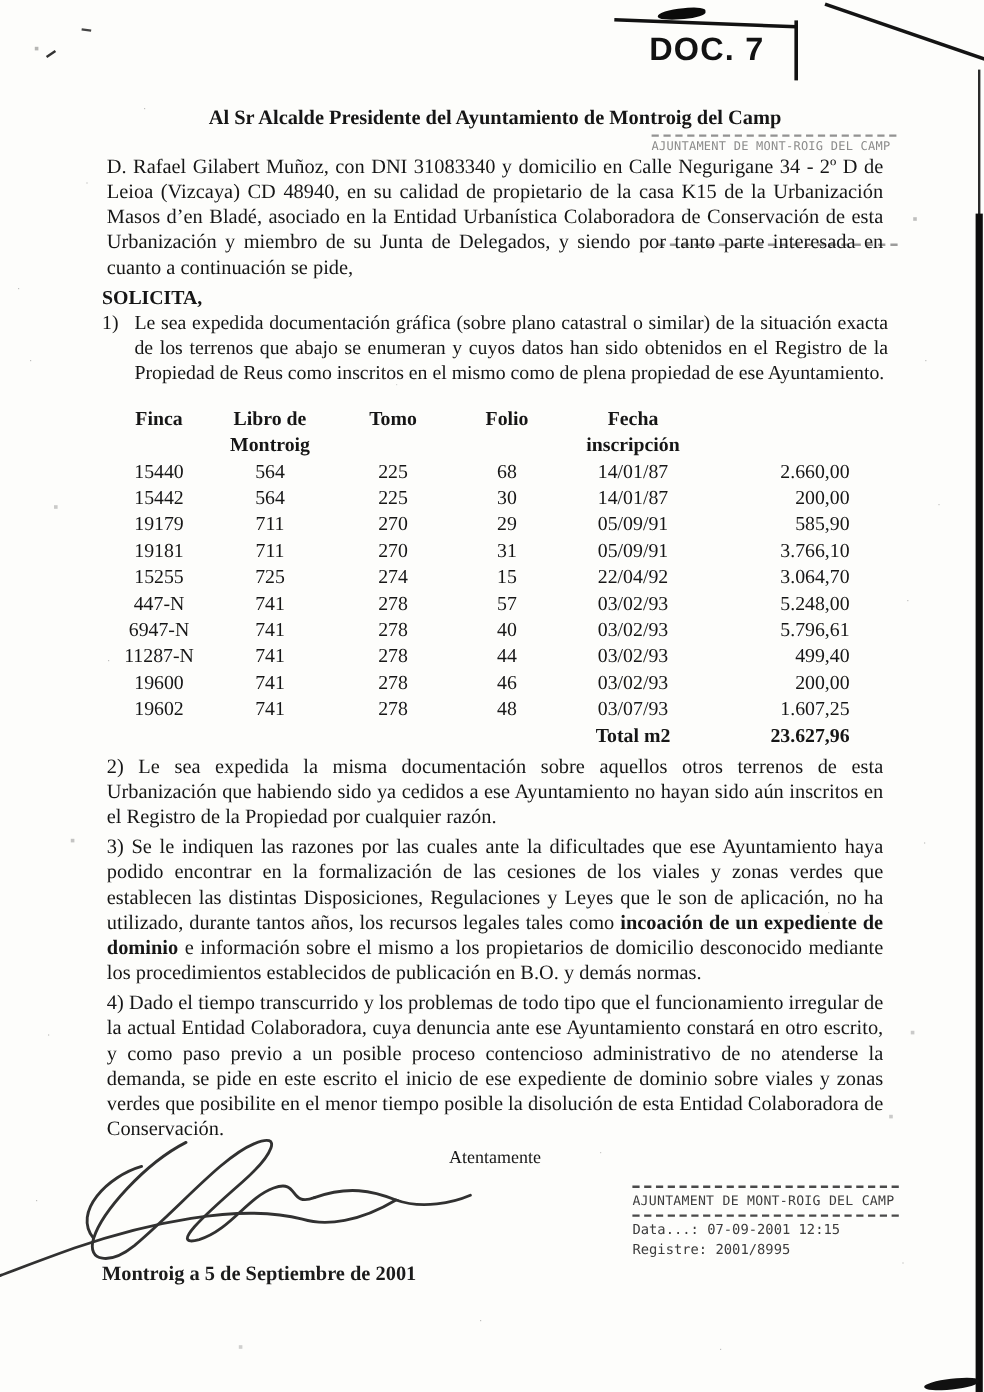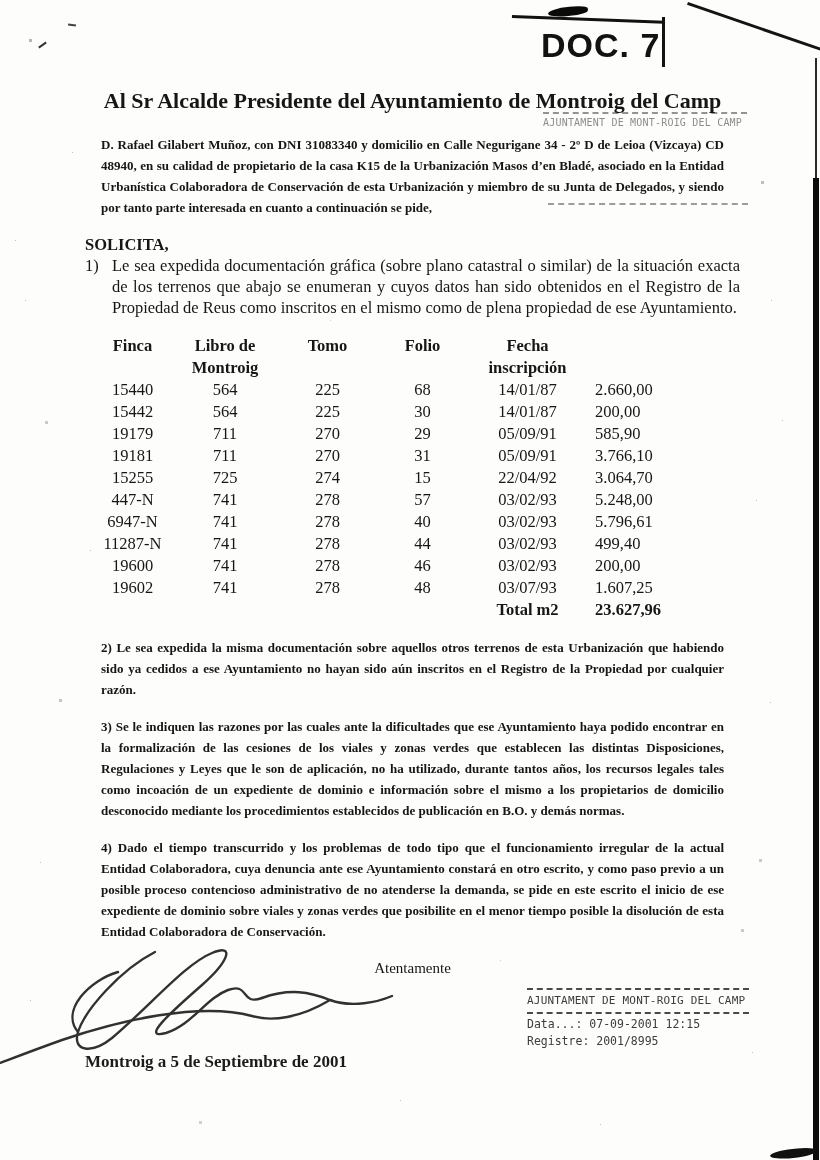--- a/index.html
+++ b/index.html
@@ -28,40 +28,40 @@
   .tick2 { position:absolute; left:68px; top:24px; width:8px; height:2px; background:#444; transform:rotate(8deg); }
   .diag-top { position:absolute; left:688px; top:2px; width:160px; height:3px; background:#141414; transform:rotate(19deg); transform-origin:left top; }
   .edge-thin { position:absolute; right:3px; top:58px; width:2px; height:125px; background:#2a2a2a; }
   .edge-thick { position:absolute; right:1px; top:178px; width:6px; height:982px; background:#0d0d0d; }
   .corner-blob { position:absolute; right:4px; bottom:2px; width:46px; height:9px; background:#111; border-radius:50% 40% 50% 50%; transform:rotate(-6deg); }
   
   .doc7-hline { position:absolute; left:512px; top:15px; width:152px; height:2.5px; background:#121212; transform:rotate(2.2deg); transform-origin:left top; }
   .doc7-vline { position:absolute; left:662px; top:17px; width:2.5px; height:50px; background:#121212; }
   .doc7-blob  { position:absolute; left:548px; top:7px; width:40px; height:9px; background:#0a0a0a; border-radius:60% 40% 50% 50%; transform:rotate(-5deg); }
   .doc7-label { position:absolute; left:541px; top:26px;
-    font-family:"Liberation Sans", sans-serif; font-weight:bold; font-size:34px; letter-spacing:1px; color:#121212; }
+    font-family:"Liberation Sans", sans-serif; font-weight:bold; font-size:27px; letter-spacing:1px; color:#121212; }
   
   .stamp-top { position:absolute; left:543px; top:112px; width:204px;
     border-top:2px dashed rgba(60,60,60,.55); padding-top:3px;
     font-family:"DejaVu Sans Mono", monospace; font-size:10px; letter-spacing:.2px;
     color:rgba(70,70,70,.62); white-space:nowrap; }
   .stamp-top-line2 { position:absolute; left:548px; top:203px; width:200px; border-top:2px dashed rgba(60,60,60,.5); }
   
   .content { position:absolute; left:85px; top:88px; width:655px; }
-  .title { text-align:center; font-weight:bold; font-size:22px; margin:0 0 20px 0; }
-  p.body { font-size:13px; line-height:21px; text-align:justify; margin:16px;font-weight:bold; }
+  .title { text-align:center; font-weight:bold; font-size:17px; margin:0 0 20px 0; }
+  p.body { font-size:17px; line-height:21px; text-align:justify; margin:4px; }
   .solicita { font-weight:bold; font-size:16.5px; line-height:21px; margin:0; }
   .item1 { display:flex; font-size:16.5px; line-height:21px; margin:0; }
   .item1 .num { width:27px; flex:0 0 27px; }
   .item1 .itext { flex:1; text-align:justify; }
   
   .ptable { margin:3px 0 0 0; font-size:16.5px; line-height:22px; }
   .trow { display:grid; grid-template-columns:95px 90px 115px 75px 135px 125px; }
   .tc { text-align:center; }
-  .tc.sup { text-align:left; padding-right:12px; }
+  .tc.sup { text-align:right; padding-right:12px; }
   .thead .tc { font-weight:bold;margin-top:14px; }
   .thead .tc span { display:inline-block; }
   .thead .w-libro { width:72px; } .thead .w-fecha { width:96px; } .thead .w-sup { width:86px; }
   .trow.total .tc { font-weight:bold; }
   
   .mt2  { margin-top:22px; } .mt3 { margin-top:12px; } .mt4 { margin-top:22px; }
   .closing { font-size:15px; line-height:21px; margin:2px 0 0 0;text-align:center; }
   
   .sig { position:absolute; left:0px; top:940px; pointer-events:none; }
   .dateline { position:absolute; left:85px; top:1052px; font-size:17px; font-weight:bold; color:#1b1b1b; }

